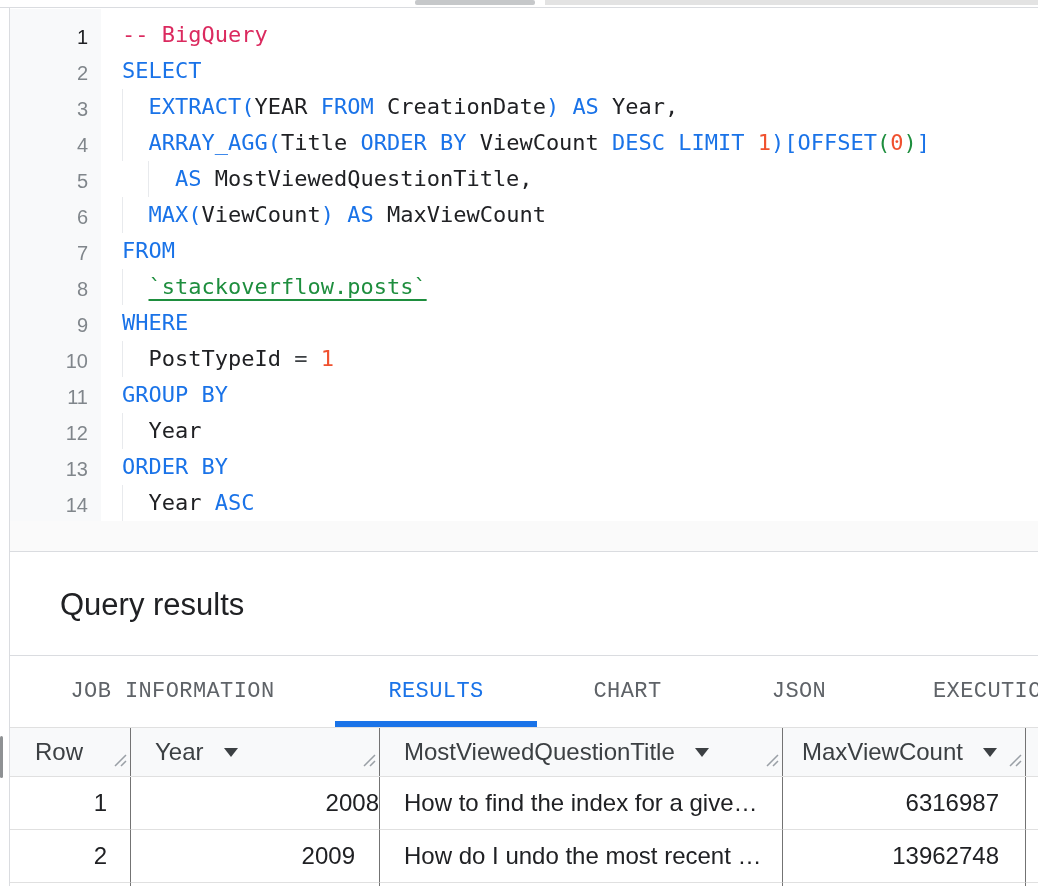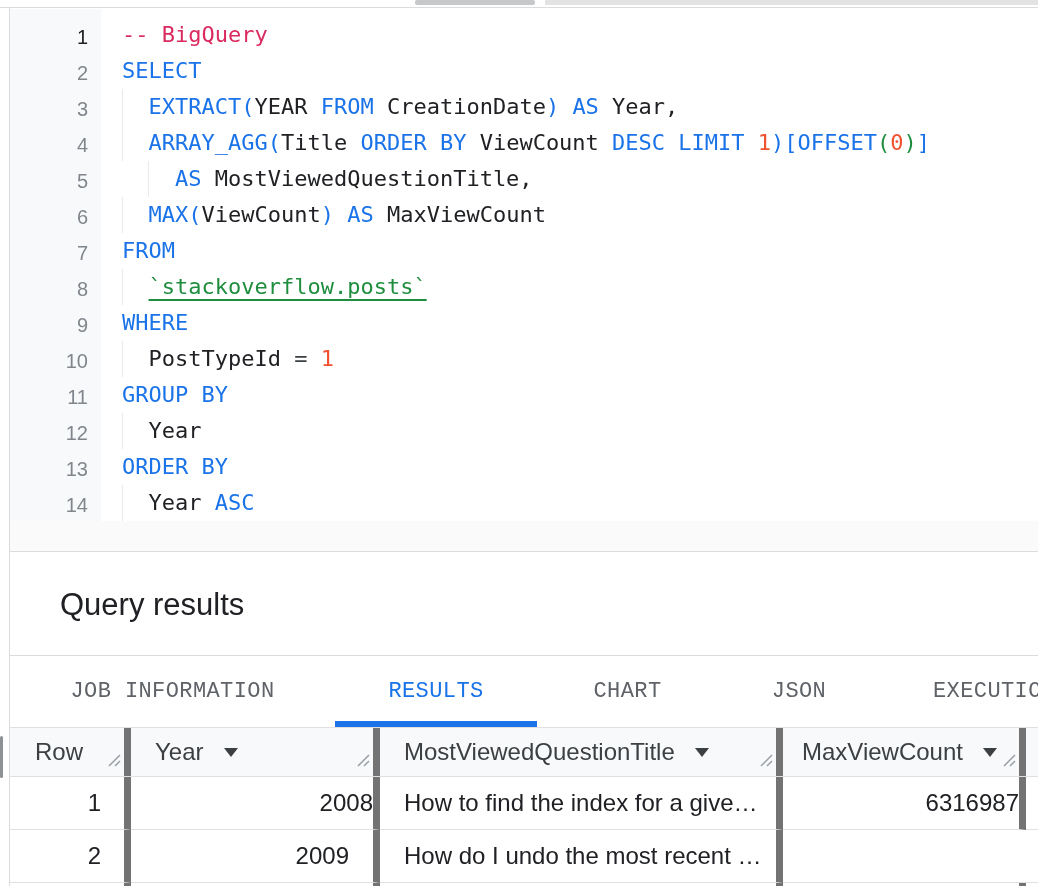--- a/index.html
+++ b/index.html
@@ -51,21 +51,21 @@
   .tab.clipped { justify-content:flex-start; padding-left:53px; }
 
   
   #results-table { position:absolute; left:10px; top:727px; width:1028px; height:159px;
                    border-top:1px solid #e0e0e0; }
   .tr { display:flex; width:1028px; }
   .tr.head { height:49px; background:#f8f9fa; border-bottom:1px solid #e0e0e0; }
   .tr.body { height:53px; background:#fff; }
   .tr.body .td { border-bottom:1px solid #e0e0e0; }
   .tr.sliver { height:4px; background:#fff; }
-  .td, .th { position:relative; border-right:7px solid #737373; display:flex; align-items:center;
+  .td, .th { position:relative; border-right:1px solid #737373; display:flex; align-items:center;
              font-size:24px; overflow:hidden; }
   .th { color:#3c4043; font-weight:500; }
   .td { color:#202124; }
   .td.r { justify-content:flex-end; }
   .td.l { justify-content:flex-start; }
   .caret { width:0; height:0; border-left:7px solid transparent; border-right:7px solid transparent;
            border-top:9px solid #3c4043; margin-left:20px; cursor:pointer; }
   .resize-handle { position:absolute; right:3px; bottom:3px; cursor:col-resize; }
   .filler { border-right:none; }
 </style>
@@ -169,27 +169,28 @@
           <div class="resize-handle"><svg width="14" height="14" viewBox="0 0 14 14">
               <path d="M13 2 L2 13 M13 8 L8 13" stroke="#9aa0a6" stroke-width="1.5" fill="none"></path>
             </svg></div>
         </div>
         <div class="th filler" style="flex: 1 1 0%;"></div>
       </div>
       <div class="tr body">
         <div class="td r" style="width: 121px; padding-right: 23px;">1</div>
         <div class="td r" style="width: 249px; ">2008</div>
         <div class="td l" style="width: 403px; padding-left: 24px;">How to find the index for a give…</div>
-        <div class="td r" style="width: 243px; ">6316987</div>
+        <div class="td r" style="width: 243px; padding-right: 26px;">6316987</div>
         <div class="td filler" style="flex: 1 1 0%;"></div>
       </div>
       <div class="tr body">
         <div class="td r" style="width: 121px; padding-right: 23px;">2</div>
         <div class="td r" style="width: 249px; padding-right: 24px;">2009</div>
         <div class="td l" style="width: 403px; padding-left: 24px;">How do I undo the most recent …</div>
+        <div class="td r" style="width: 243px; padding-right: 26px;">13962748</div>
         <div class="td filler" style="flex: 1 1 0%;"></div>
       </div>
       <div class="tr sliver">
         <div class="td" style="width: 121px; height: 4px;"></div>
         <div class="td" style="width: 249px; height: 4px;"></div>
         <div class="td" style="width: 403px; height: 4px;"></div>
         <div class="td" style="width: 243px; height: 4px;"></div>
       </div>
     </div>
 

